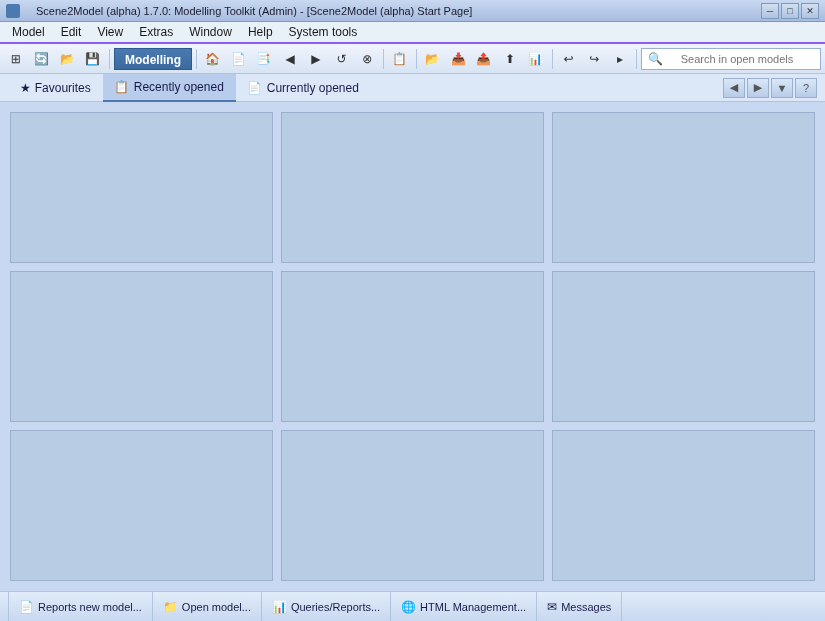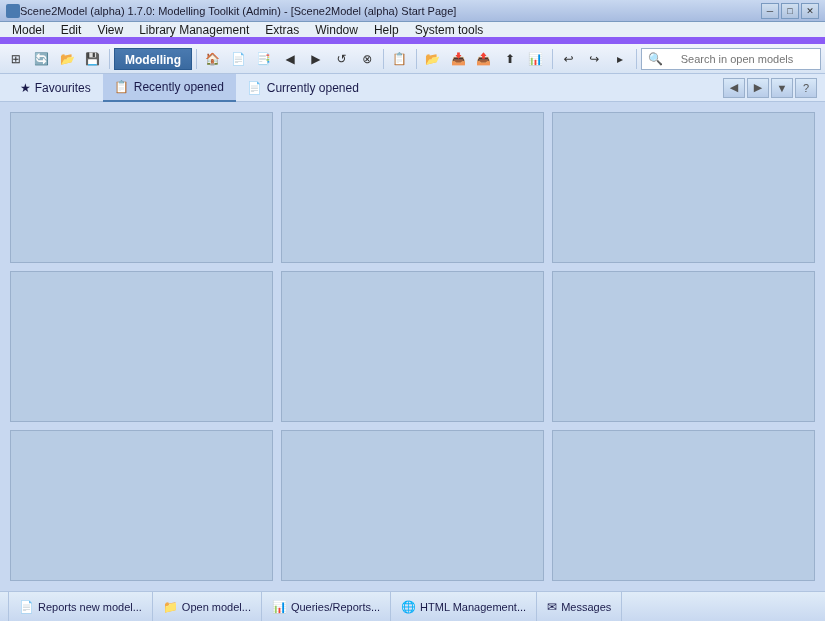--- a/index.html
+++ b/index.html
@@ -11,21 +11,21 @@
       height: 22px;
       display: flex;
       align-items: center;
       padding: 0 6px;
       border-bottom: 1px solid #7a9ac0;
       justify-content: space-between;
     }
     .title-bar-left {
       display: flex;
       align-items: center;
-      gap: 0;
+      gap: 16px;
     }
     .title-bar-icon {
       width: 14px;
       height: 14px;
       background: #4a7ab0;
       border-radius: 2px;
     }
     .title-bar-text {
       font-size: 11px;
       color: #1a1a2e;
@@ -47,21 +47,21 @@
       color: #333;
     }
 
     
     .menu-bar {
       background: #e8f0f8;
       height: 22px;
       display: flex;
       align-items: center;
       padding: 0 4px;
-      border-bottom: 7px solid #8b5cf6;
+      border-bottom: 2px solid #8b5cf6;
     }
     .menu-item {
       padding: 2px 8px;
       font-size: 12px;
       color: #1a1a1a;
       cursor: pointer;
     }
 
     
     .toolbar {
@@ -227,21 +227,20 @@
     <div class="title-btn">─</div>
     <div class="title-btn">□</div>
     <div class="title-btn">✕</div>
   </div>
 </div>
 
 <div class="menu-bar">
   <span class="menu-item">Model</span>
   <span class="menu-item">Edit</span>
   <span class="menu-item">View</span>
-  <span class="menu-item">Library Management</span>
   <span class="menu-item">Extras</span>
   <span class="menu-item">Window</span>
   <span class="menu-item">Help</span>
   <span class="menu-item">System tools</span>
 </div>
 
 <div class="toolbar">
 
   <div class="toolbar-btn" title="icon">⊞</div>
   <div class="toolbar-btn" title="icon">🔄</div>

